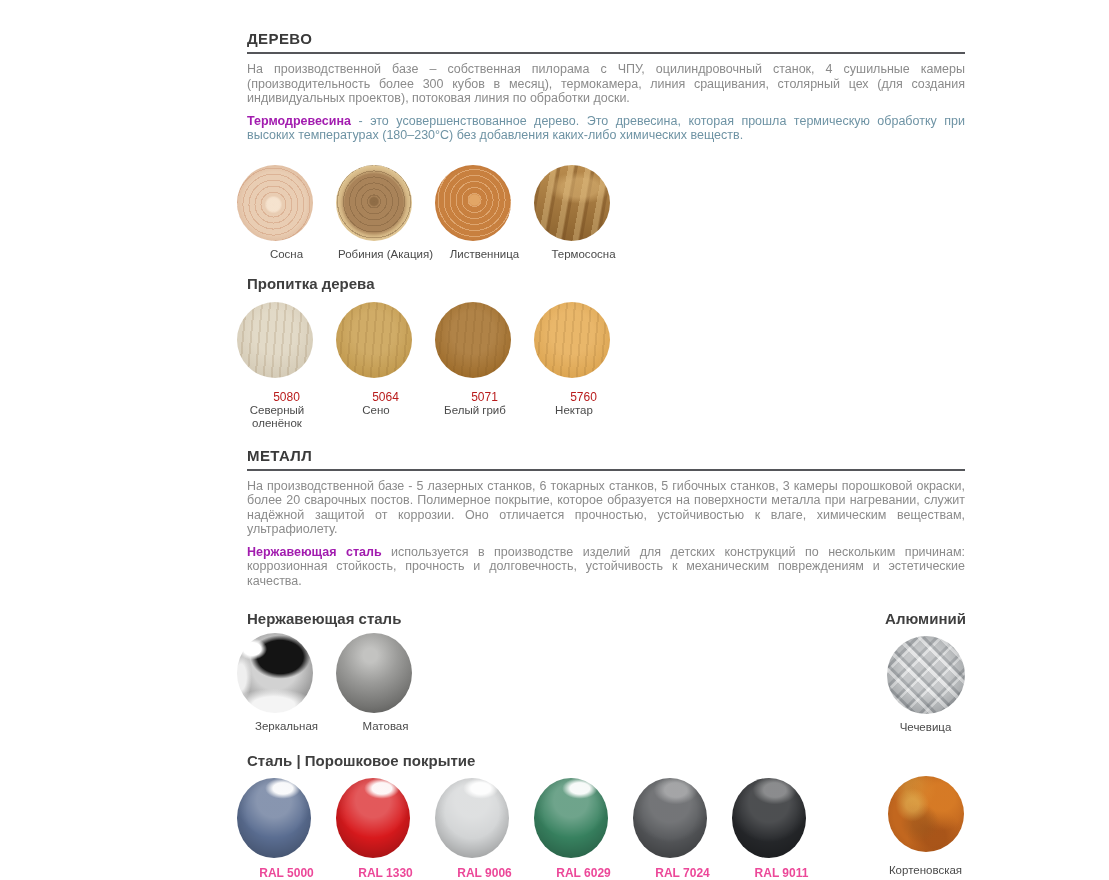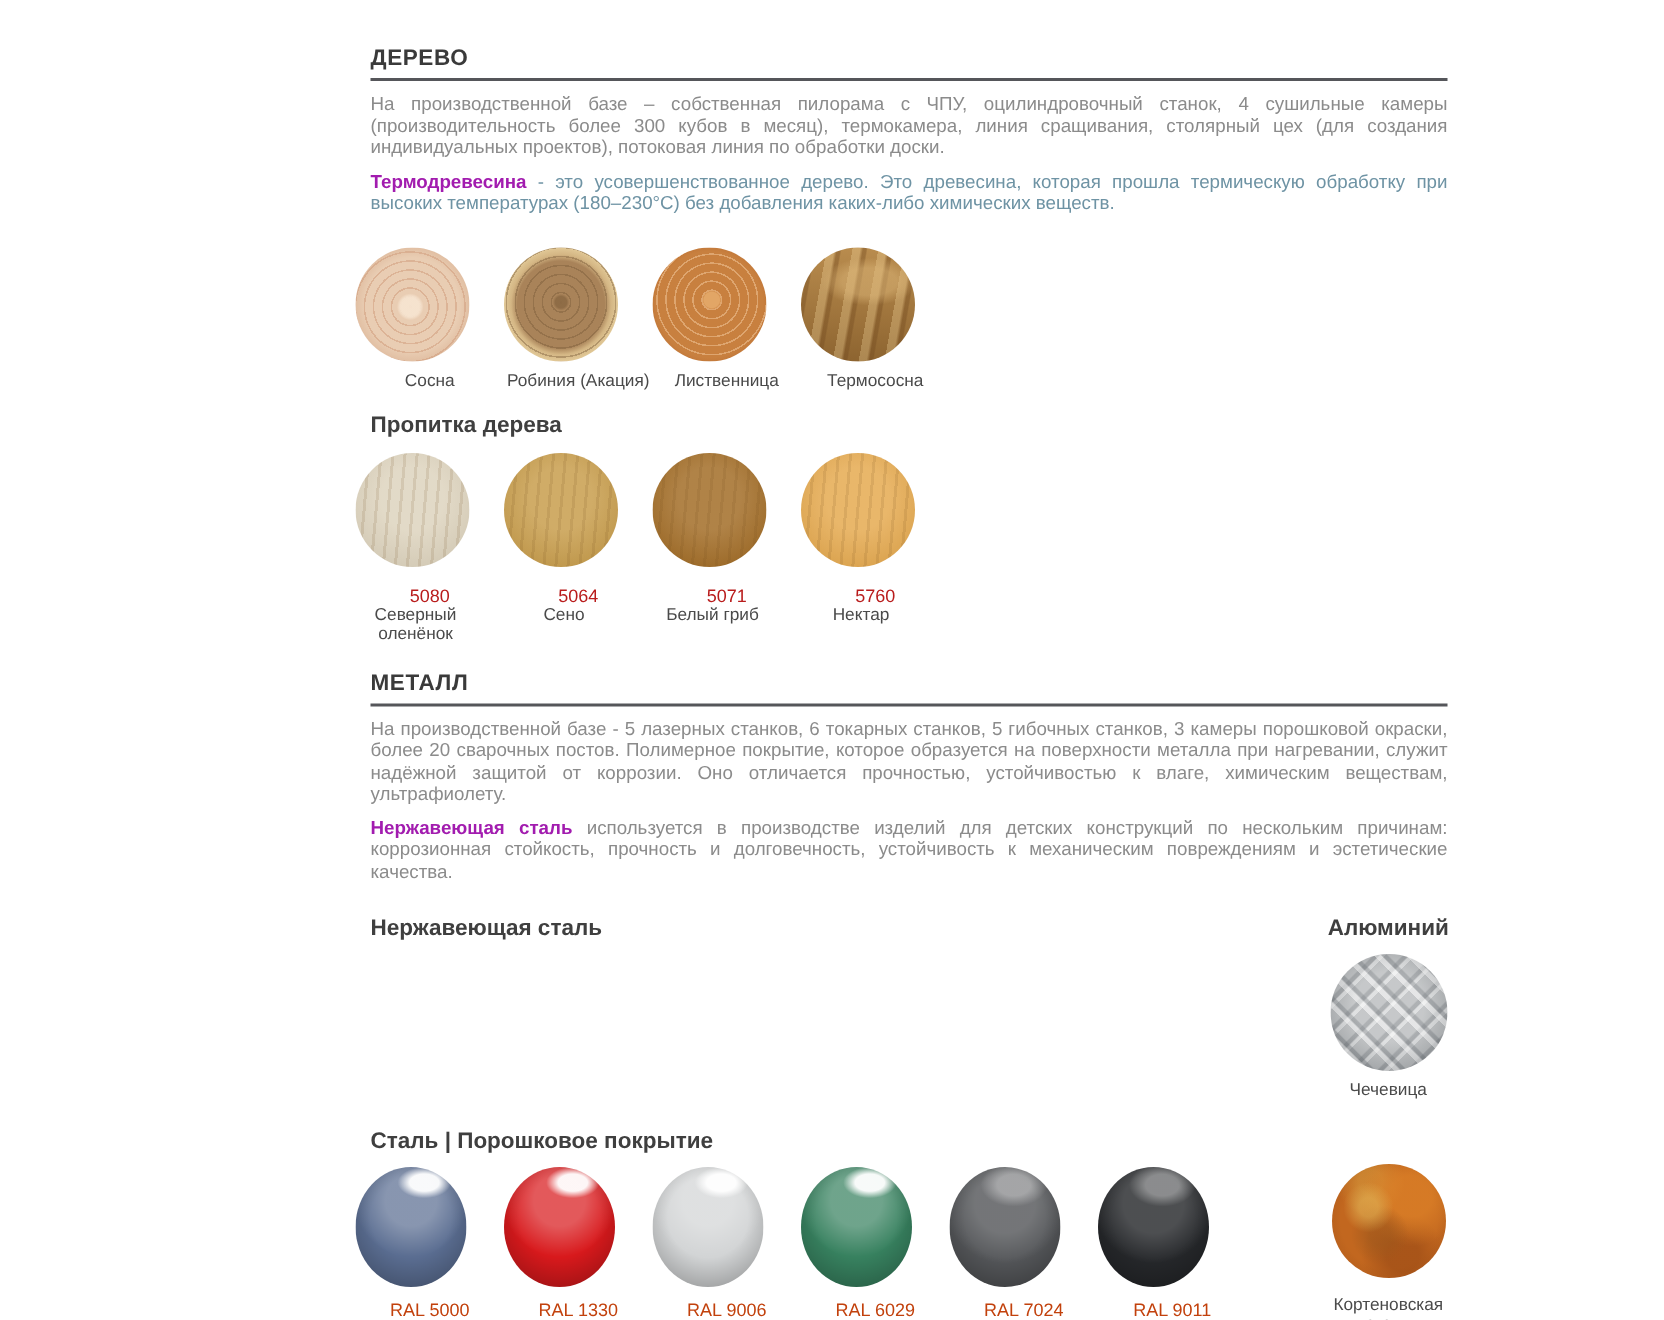--- a/index.html
+++ b/index.html
@@ -17,21 +17,21 @@
 
   .subtitle{font-size:15px;font-weight:600;color:#3f3f3f;margin:0;}
 
   .swatch-row{display:flex;margin-left:-10px;}
   .cell{width:99px;display:flex;flex-direction:column;}
   .circle{width:76px;height:76px;border-radius:50%;}
   .sphere{width:74px;height:80px;border-radius:50%;}
 
   .cap{margin-top:7px;font-size:11.5px;line-height:13px;color:#4a4a4a;text-align:center;white-space:nowrap;}
   .cap-code{margin-top:12px;font-size:12px;line-height:14px;color:#b91c1c;text-align:center;white-space:nowrap;}
-  .ral-code{font-weight:400;color:#c2410c;margin-top:8px;}
+  .ral-code{font-weight:700;color:#ec4899;margin-top:8px;}
   .cap-name{font-size:11.5px;line-height:13px;color:#4a4a4a;text-align:center;width:80px;}
 
   .split{display:flex;justify-content:space-between;}
   .right-col{width:99px;margin-right:-10px;display:flex;flex-direction:column;align-items:center;text-align:center;}
 
   
   .tex-sosna{
     background-color:#e9cdb3;
     background-image:
       radial-gradient(circle at 48% 52%, rgba(246,228,208,.95) 0 12%, rgba(246,228,208,0) 16%),
@@ -177,20 +177,30 @@
 
     <h1 class="section-title mt-metal">МЕТАЛЛ</h1>
     <div class="rule"></div>
 
     <p class="body">На производственной базе - 5 лазерных станков, 6 токарных станков, 5 гибочных станков, 3 камеры порошковой окраски, более 20 сварочных постов. Полимерное покрытие, которое образуется на поверхности металла при нагревании, служит надёжной защитой от коррозии. Оно отличается прочностью, устойчивостью к влаге, химическим веществам, ультрафиолету.</p>
     <p class="body"><b>Нержавеющая сталь</b><span> используется в производстве изделий для детских конструкций по нескольким причинам: коррозионная стойкость, прочность и долговечность, устойчивость к механическим повреждениям и эстетические качества.</span></p>
 
     <div class="split mt-stainless">
       <div>
         <h2 class="subtitle">Нержавеющая сталь</h2>
+        <div class="swatch-row mt-sphere-row">
+          <div class="cell">
+            <div class="tex-mirror" style="border-radius:50%;"></div>
+            <div class="cap">Зеркальная</div>
+          </div>
+          <div class="cell">
+            <div class="tex-matte" style="border-radius:50%;"></div>
+            <div class="cap">Матовая</div>
+          </div>
+        </div>
       </div>
       <div class="right-col">
         <h2 class="subtitle">Алюминий</h2>
         <div class="tex-diamond alu-circle" style="border-radius:50%;"></div>
         <div class="cap">Чечевица</div>
       </div>
     </div>
 
     <div class="split mt-powder">
       <div>

